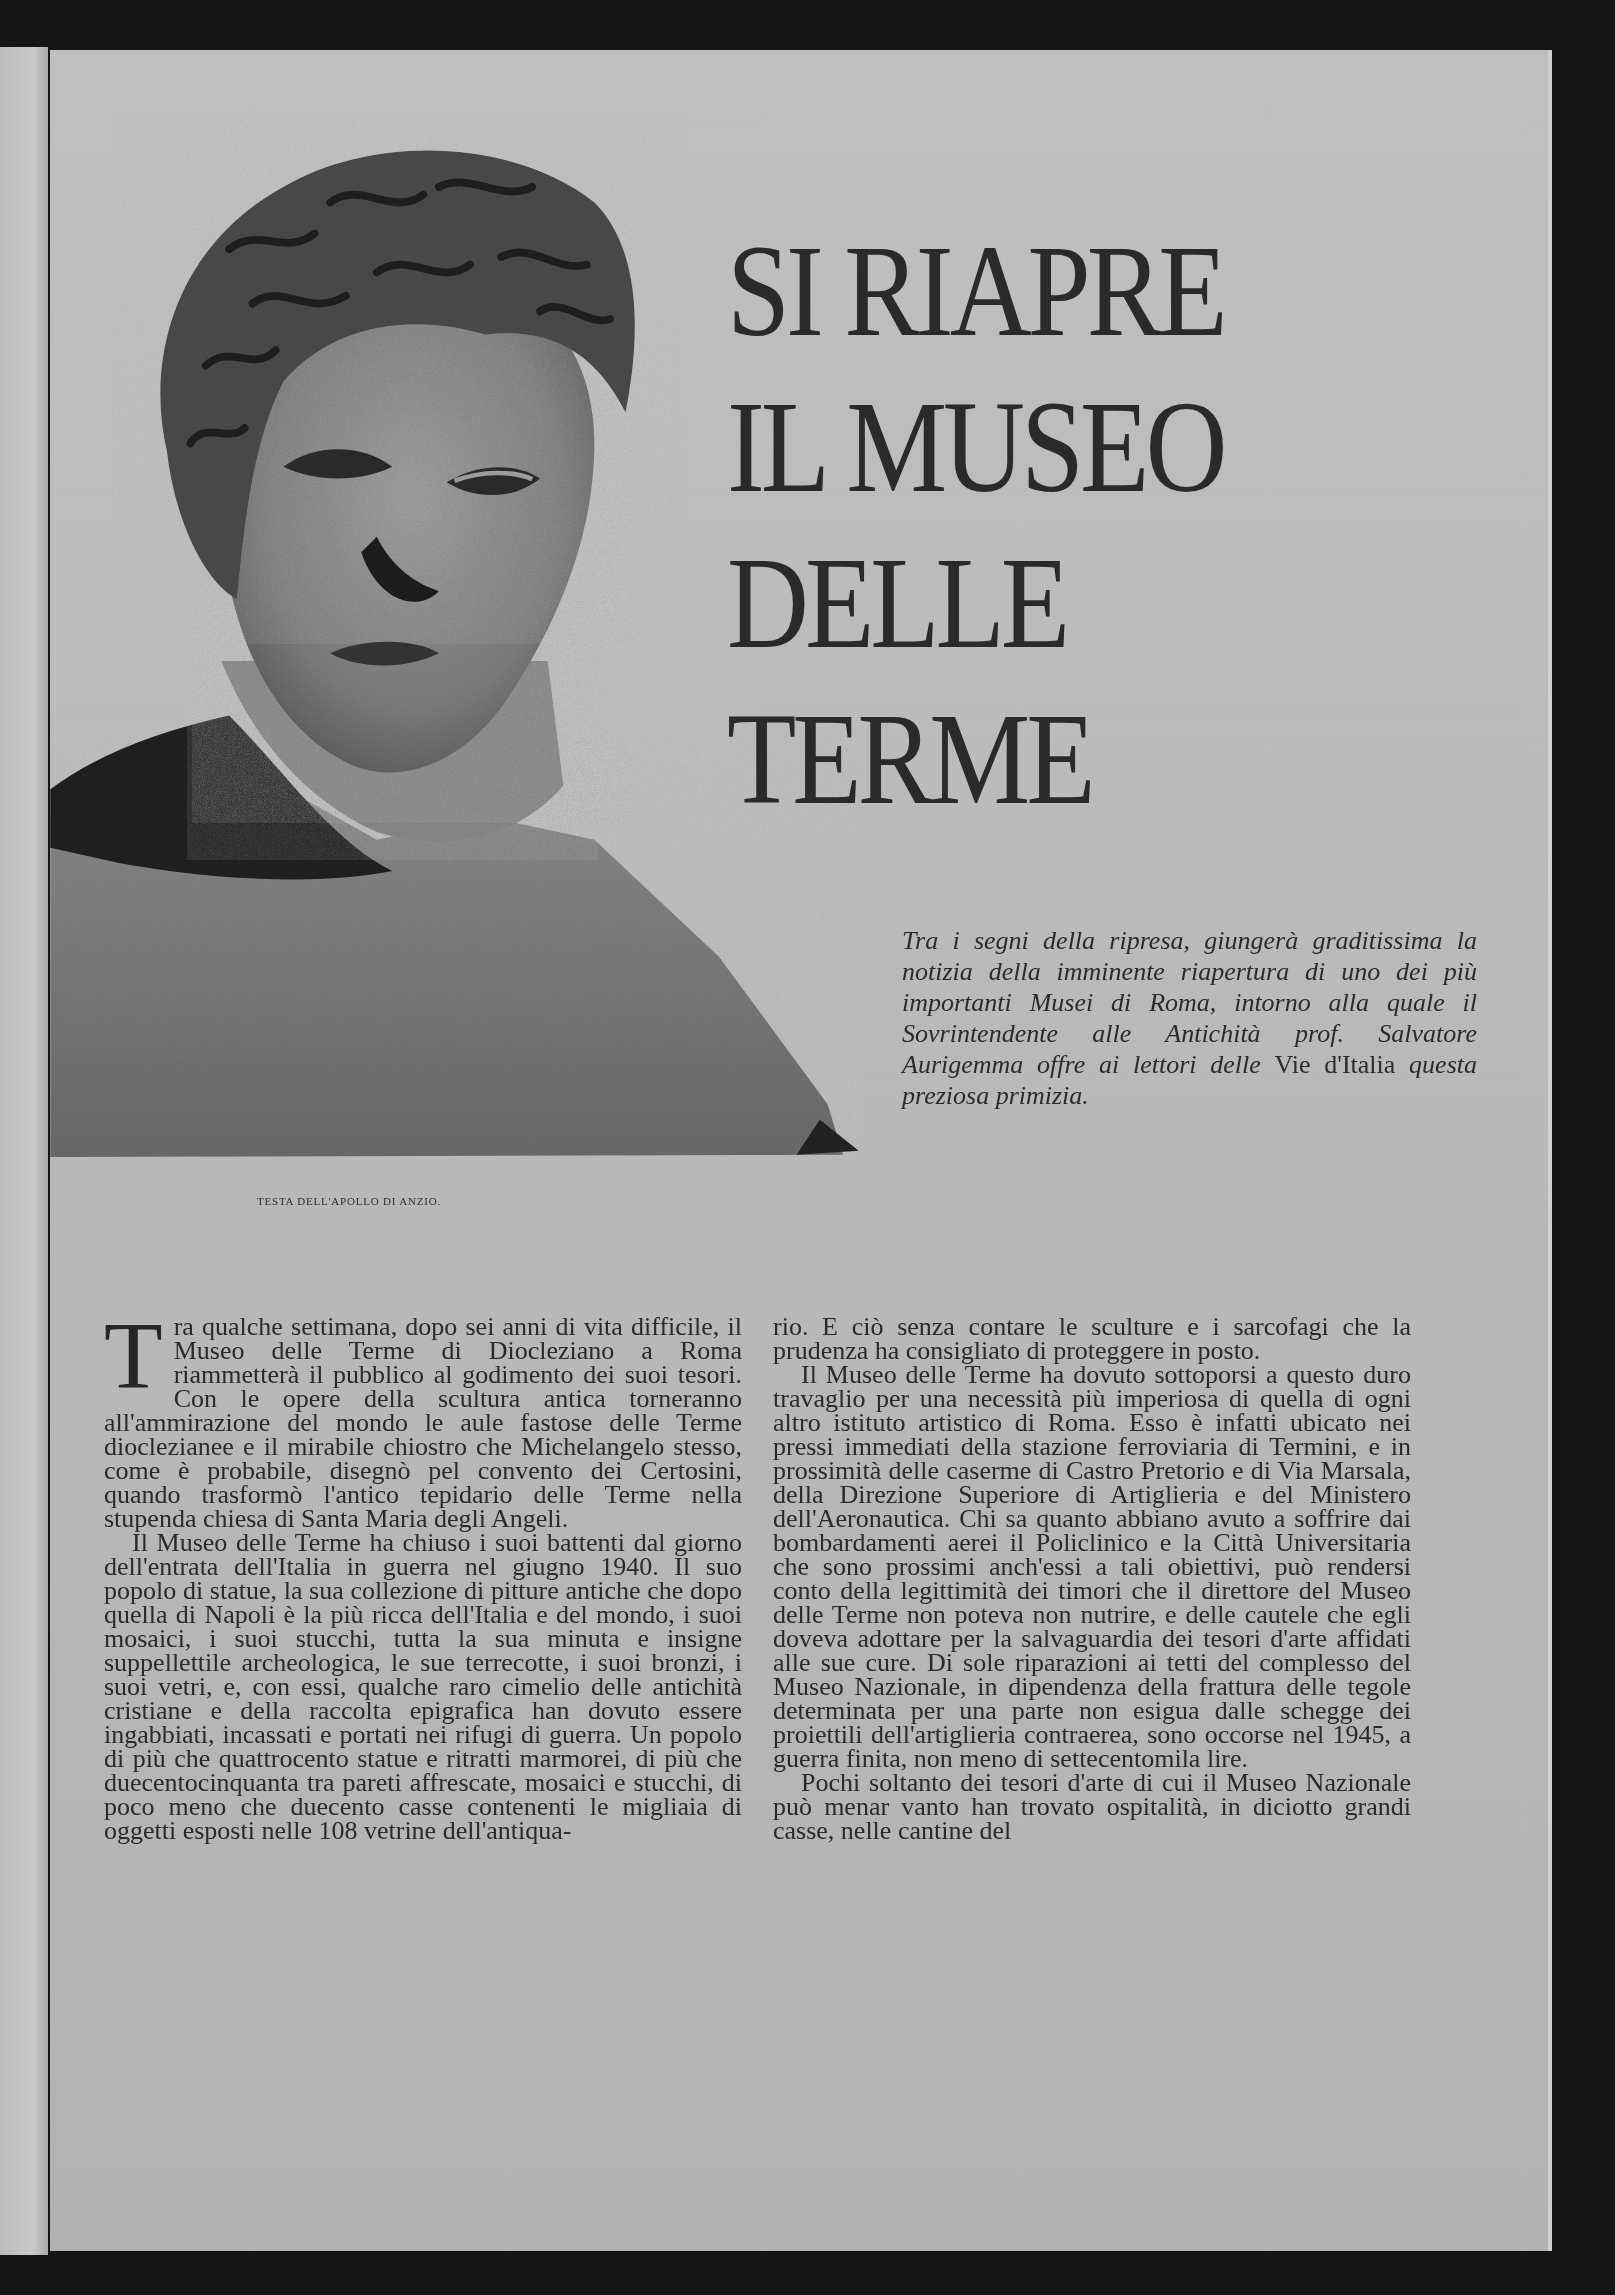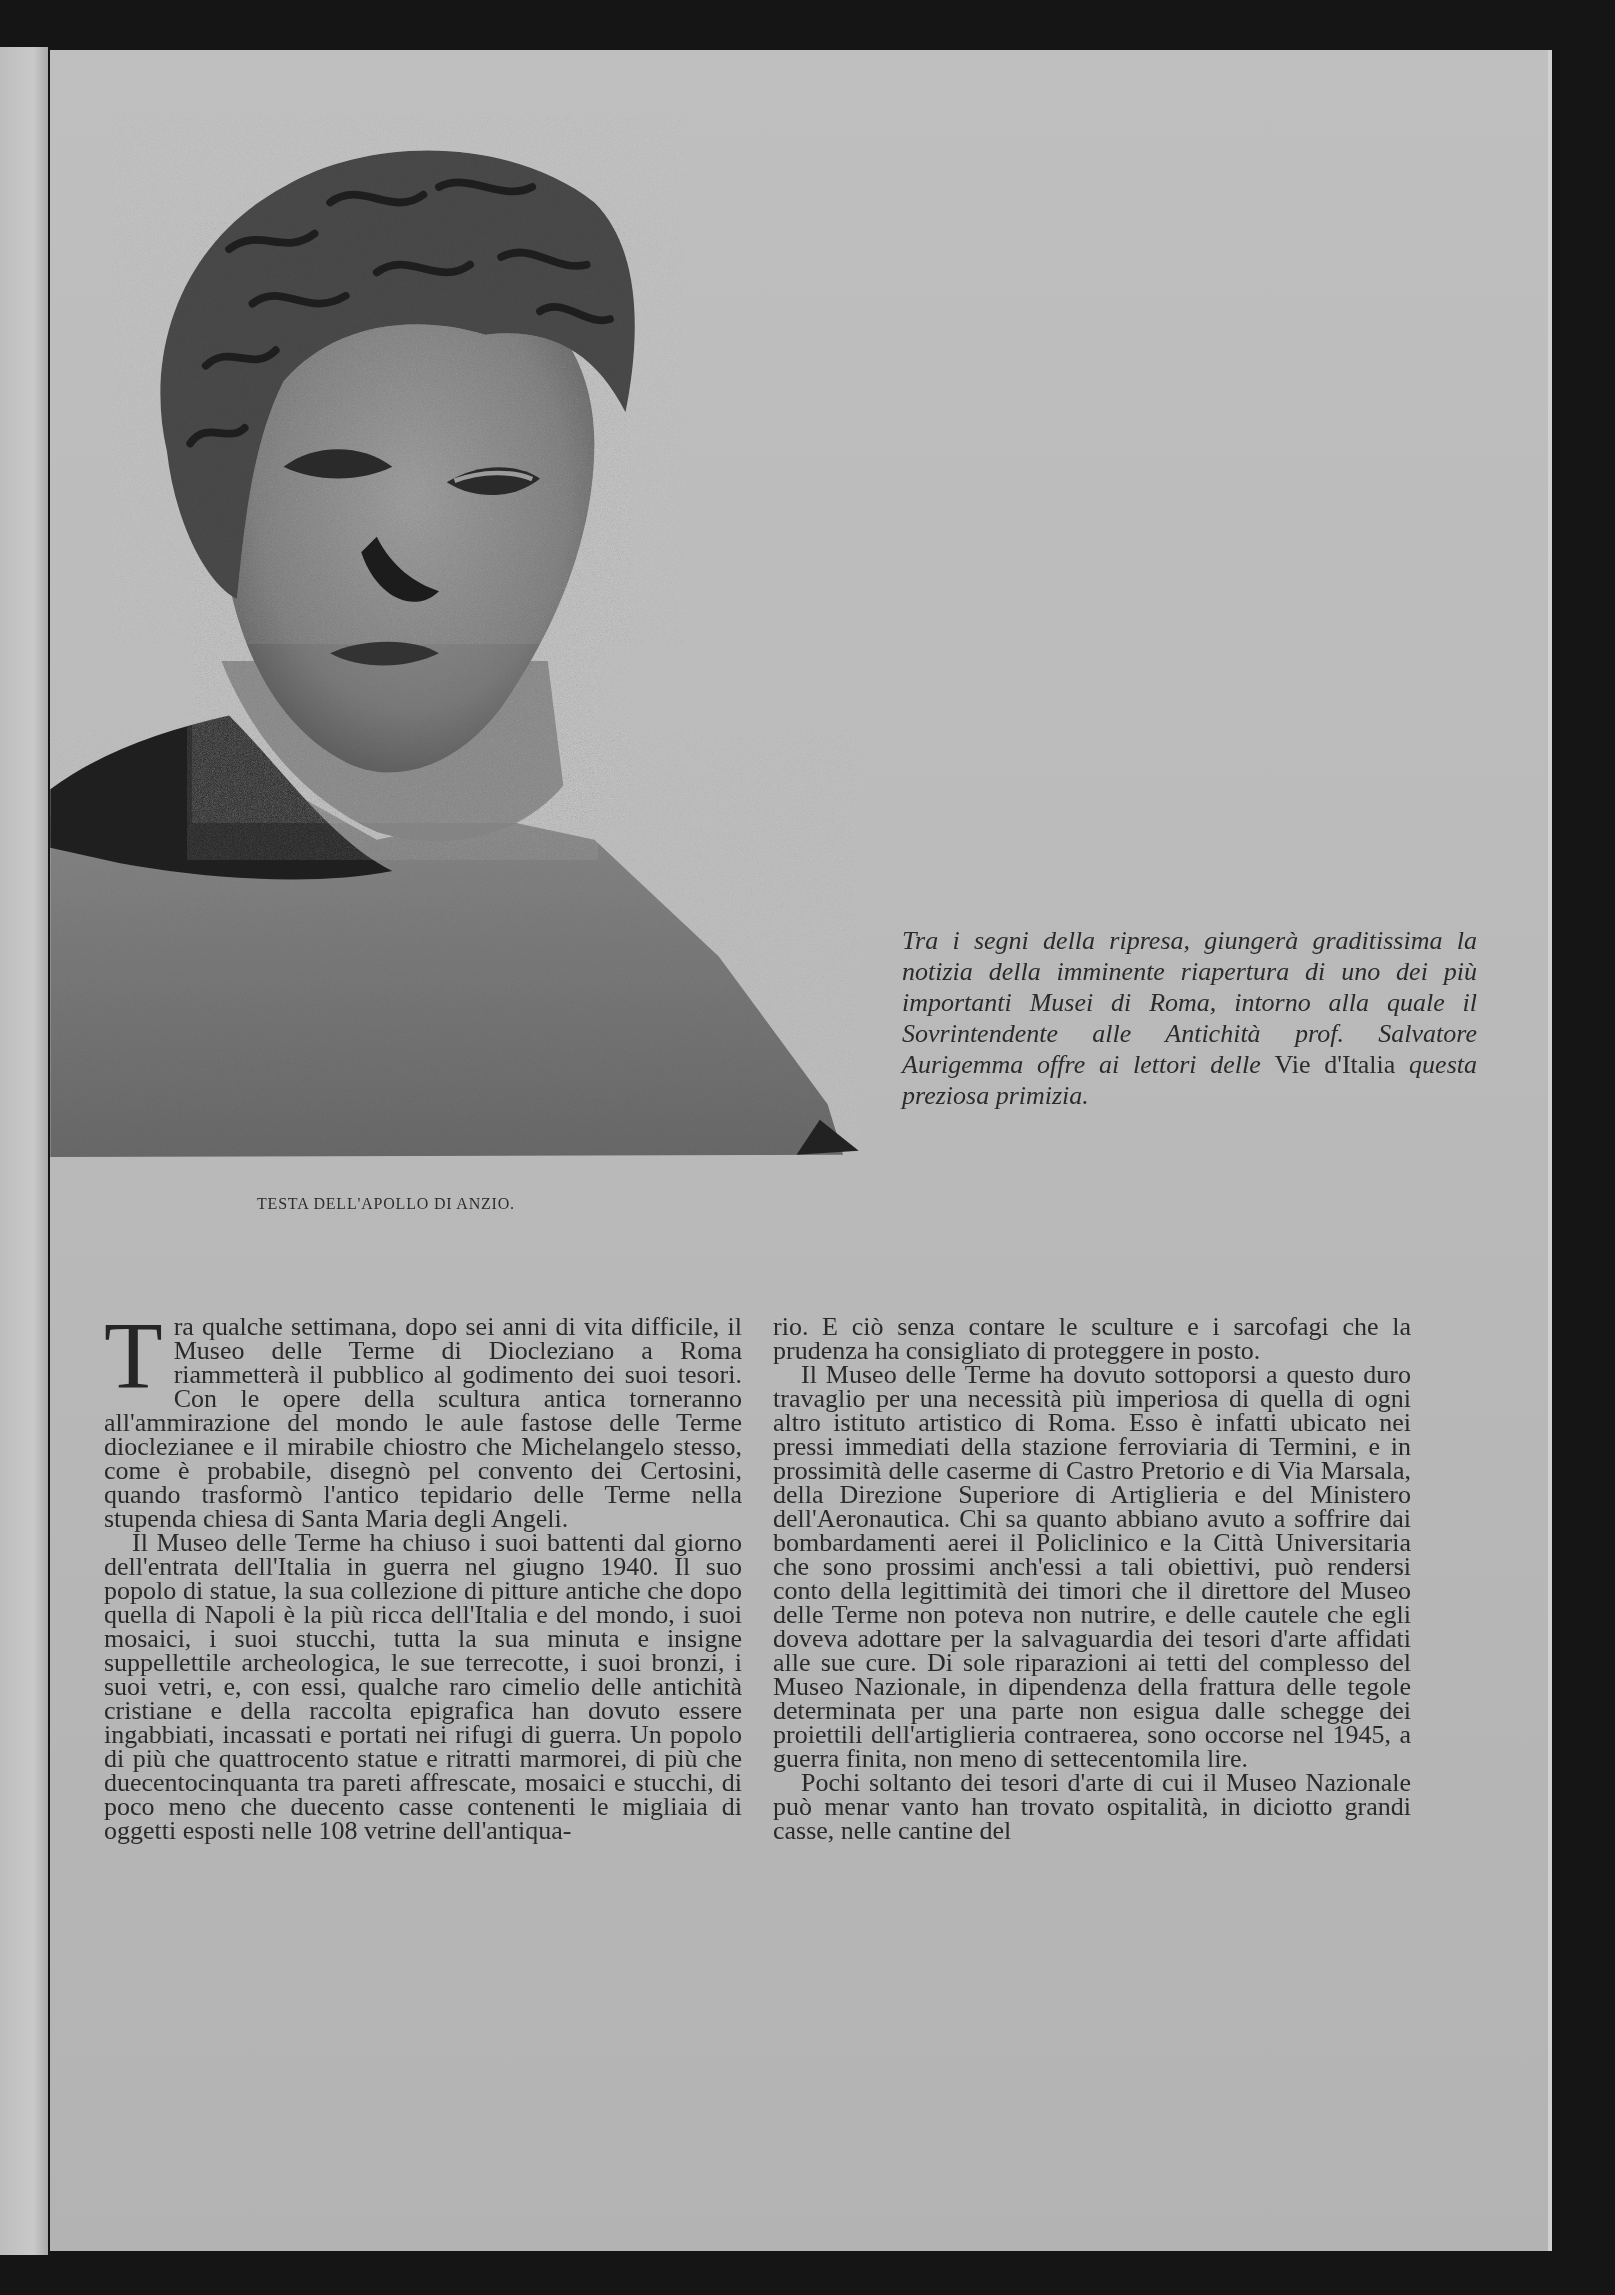--- a/index.html
+++ b/index.html
@@ -30,21 +30,21 @@
   }
   .title span { display: block; transform: scaleX(0.86); transform-origin: left; }
   .intro {
     position: absolute; left: 840px; top: 863px; width: 575px;
     font-size: 26px; line-height: 31px; color: #2b2b2b; text-align: justify;
     font-style: italic; margin: 12px;
   }
   .intro .roman { font-style: normal; }
   .caption {
     position: absolute; left: 207px; top: 1145px;
-    font-size: 16px; letter-spacing: 0.8px; color: #2d2d2d; font-weight: 400;
+    font-size: 11px; letter-spacing: 0.8px; color: #2d2d2d; font-weight: 400;
     text-transform: uppercase;
     text-align: right;
   }
   .col {
     position: absolute; top: 1265px; width: 638px;
     font-size: 26px; line-height: 24px; color: #2a2a2a; text-align: justify;
   }
   .col-left { left: 54px; }
   .col-right { left: 723px; }
   .col p { margin: 0; text-indent: 28px; }
@@ -110,20 +110,26 @@
       <path d="M520 468 C555 455 595 455 620 466" stroke="#9c9c9c" stroke-width="6" fill="none"></path>
 
       <path d="M400 560 C420 620 470 640 500 610 C470 600 440 580 420 540 Z" fill="#1c1c1c"></path>
 
       <path d="M360 690 C400 670 470 670 500 690 C460 710 400 712 360 690 Z" fill="#333"></path>
 
       <path d="M990 1290 L1040 1330 L960 1335 Z" fill="#222"></path>
     </svg>
   </div>
 
+  <h1 class="title">
+    <span>SI RIAPRE</span>
+    <span>IL MUSEO</span>
+    <span>DELLE</span>
+    <span>TERME</span>
+  </h1>
 
   <p class="intro"><span>Tra i segni della ripresa, giungerà graditissima la notizia della imminente riapertura di uno dei più importanti Musei di Roma, intorno alla quale il Sovrintendente alle Antichità prof. Salvatore Aurigemma offre ai lettori delle </span><span class="roman">Vie d'Italia</span><span> questa preziosa primizia.</span></p>
 
   <div class="caption">TESTA DELL'APOLLO DI ANZIO.</div>
 
   <div class="col col-left">
     <p class="first"><span class="dropcap">T</span><span>ra qualche settimana, dopo sei anni di vita difficile, il Museo delle Terme di Diocleziano a Roma riammetterà il pubblico al godimento dei suoi tesori. Con le opere della scultura antica torneranno all'ammirazione del mondo le aule fastose delle Terme dioclezianee e il mirabile chiostro che Michelangelo stesso, come è probabile, disegnò pel convento dei Certosini, quando trasformò l'antico tepidario delle Terme nella stupenda chiesa di Santa Maria degli Angeli.</span></p>
     <p>Il Museo delle Terme ha chiuso i suoi battenti dal giorno dell'entrata dell'Italia in guerra nel giugno 1940. Il suo popolo di statue, la sua collezione di pitture antiche che dopo quella di Napoli è la più ricca dell'Italia e del mondo, i suoi mosaici, i suoi stucchi, tutta la sua minuta e insigne suppellettile archeologica, le sue terrecotte, i suoi bronzi, i suoi vetri, e, con essi, qualche raro cimelio delle antichità cristiane e della raccolta epigrafica han dovuto essere ingabbiati, incassati e portati nei rifugi di guerra. Un popolo di più che quattrocento statue e ritratti marmorei, di più che duecentocinquanta tra pareti affrescate, mosaici e stucchi, di poco meno che duecento casse contenenti le migliaia di oggetti esposti nelle 108 vetrine dell'antiqua-</p>
   </div>
 

